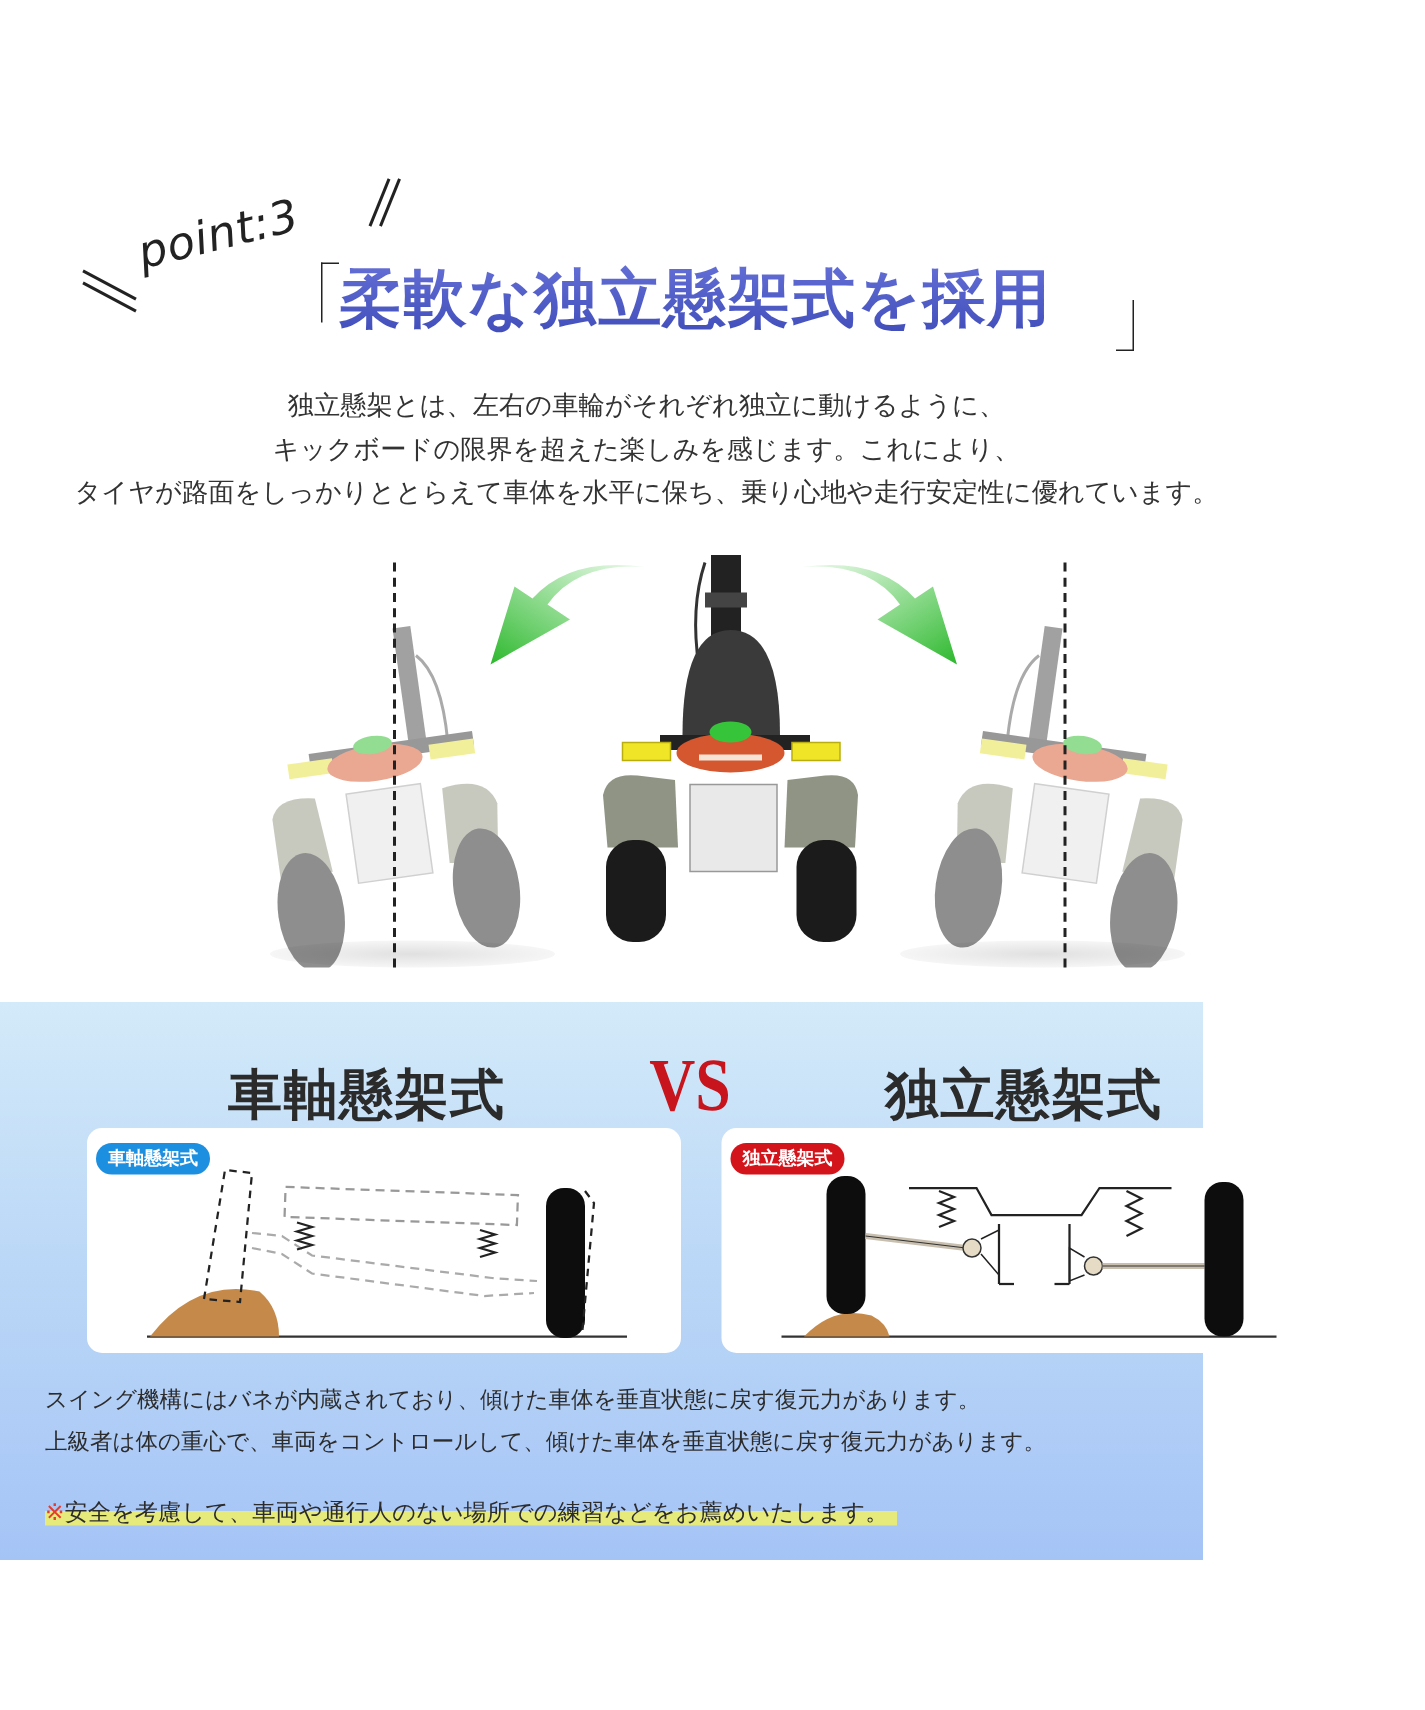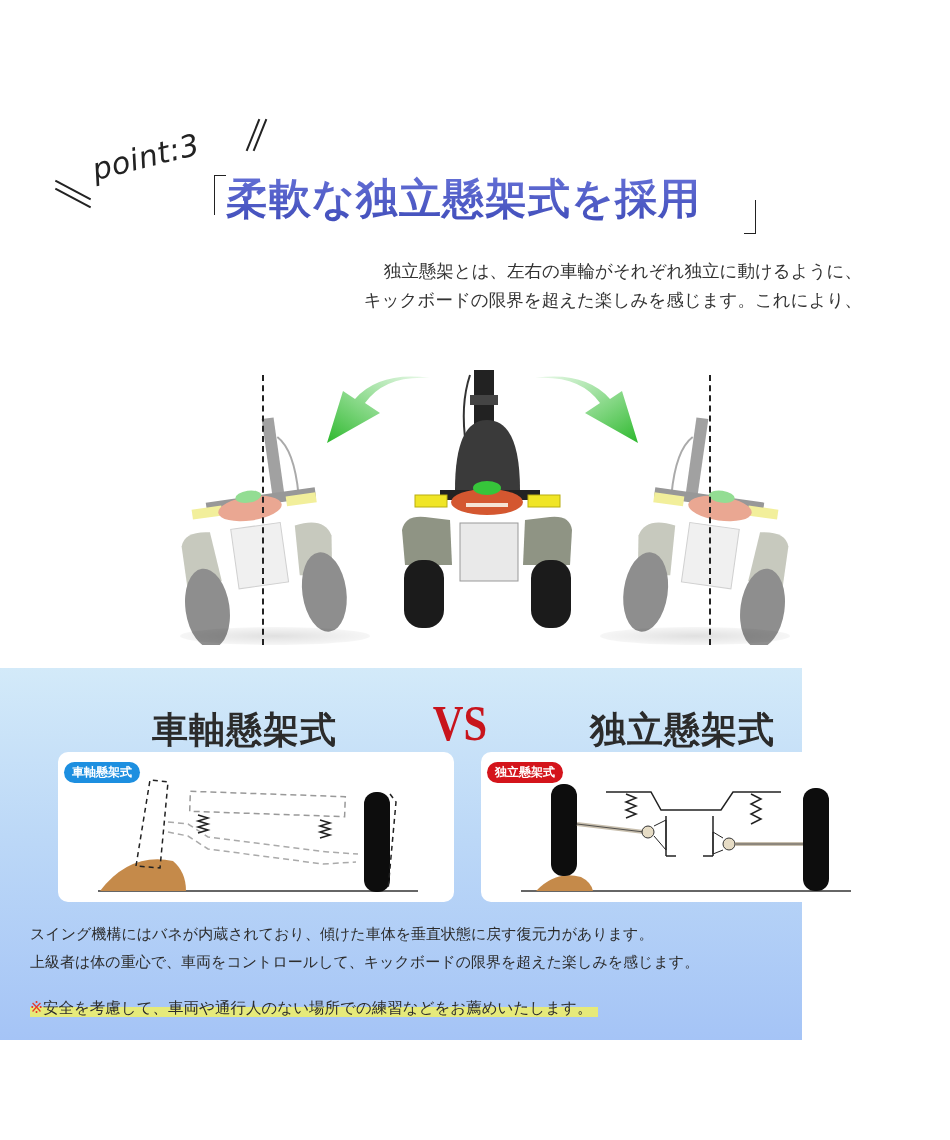--- a/index.html
+++ b/index.html
@@ -21,21 +21,21 @@
     border-right: 1.5px solid #222; border-bottom: 1.5px solid #222;
   }
   .main-title {
     position: absolute; left: 226px; top: 171px; font-size: 42px;
     font-family: Liberation Sans, sans-serif; font-weight: bold;
     color: #4a57c4; letter-spacing: 1px;
     background: linear-gradient(180deg, #6772d8 0%, #3e4bb8 100%);
     -webkit-background-clip: text; background-clip: text; -webkit-text-fill-color: transparent;
   }
 
-  .intro { position: absolute; left: 0; top: 257px; width: 862px; text-align: right; }
+  .intro { position: absolute; left: 0; top: 257px; width: 862px; text-align: center; }
   .intro p { font-size: 17.5px; line-height: 29px; color: #333; white-space: nowrap; }
 
   
   .scooters { position: absolute; left: 0; top: 365px; width: 950px; height: 290px; }
   .scooter { position: absolute; }
   .scooter.faded { opacity: 0.55; }
   .dash-line { position: absolute; top: 10px; width: 0; height: 270px; border-left: 2px dashed #222; }
   .shadow { position: absolute; height: 18px; border-radius: 50%; background: radial-gradient(ellipse at center, rgba(0,0,0,0.12), rgba(0,0,0,0)); }
 
   
@@ -81,20 +81,21 @@
   <div class="slash" style="left:259px;top:118px;height:34px;transform:rotate(22deg);"></div>
 
   <div class="title-bracket-open"></div>
   <h1 class="main-title">柔軟な独立懸架式を採用</h1>
   <div class="title-bracket-close"></div>
 </div>
 
 <div class="intro">
   <p>独立懸架とは、左右の車輪がそれぞれ独立に動けるように、</p>
   <p>キックボードの限界を超えた楽しみを感じます。これにより、</p>
+  <p>タイヤが路面をしっかりととらえて車体を水平に保ち、乗り心地や走行安定性に優れています。</p>
 </div>
 
 <div class="scooters">
 
   <div class="scooter faded" style="left:170px;top:50px;width:190px;height:230px;">
     <svg width="190" height="230" viewBox="0 0 190 230">
       <g transform="rotate(-8 95 150)">
         <rect x="112" y="5" width="12" height="80" fill="#555"></rect>
         <path d="M125 25 Q140 40 138 85" stroke="#666" stroke-width="2" fill="none"></path>
         <rect x="45" y="80" width="110" height="10" fill="#444"></rect>
@@ -228,19 +229,19 @@
       <line x1="254" y1="92" x2="322" y2="92" stroke="#c8bfae" stroke-width="4"></line>
       <line x1="254" y1="92" x2="322" y2="92" stroke="#333" stroke-width="0.8"></line>
       <polyline points="242,86 232,80 232,102 242,98" fill="none" stroke="#222" stroke-width="1"></polyline>
 
       <rect x="322" y="36" width="26" height="103" rx="12" fill="#0d0d0d"></rect>
     </svg>
   </div>
 
   <div class="desc">
     <p>スイング機構にはバネが内蔵されており、傾けた車体を垂直状態に戻す復元力があります。</p>
-    <p>上級者は体の重心で、車両をコントロールして、キックボードの限界を超えた楽しみを感じます。</p>
+    <p>上級者は体の重心で、車両をコントロールして、傾けた車体を垂直状態に戻す復元力があります。</p>
   </div>
 
   <div class="note">
     <span class="hl"><span class="mark">※</span><span>安全を考慮して、車両や通行人のない場所での練習などをお薦めいたします。</span></span>
   </div>
 </div>
 
 </body></html>

